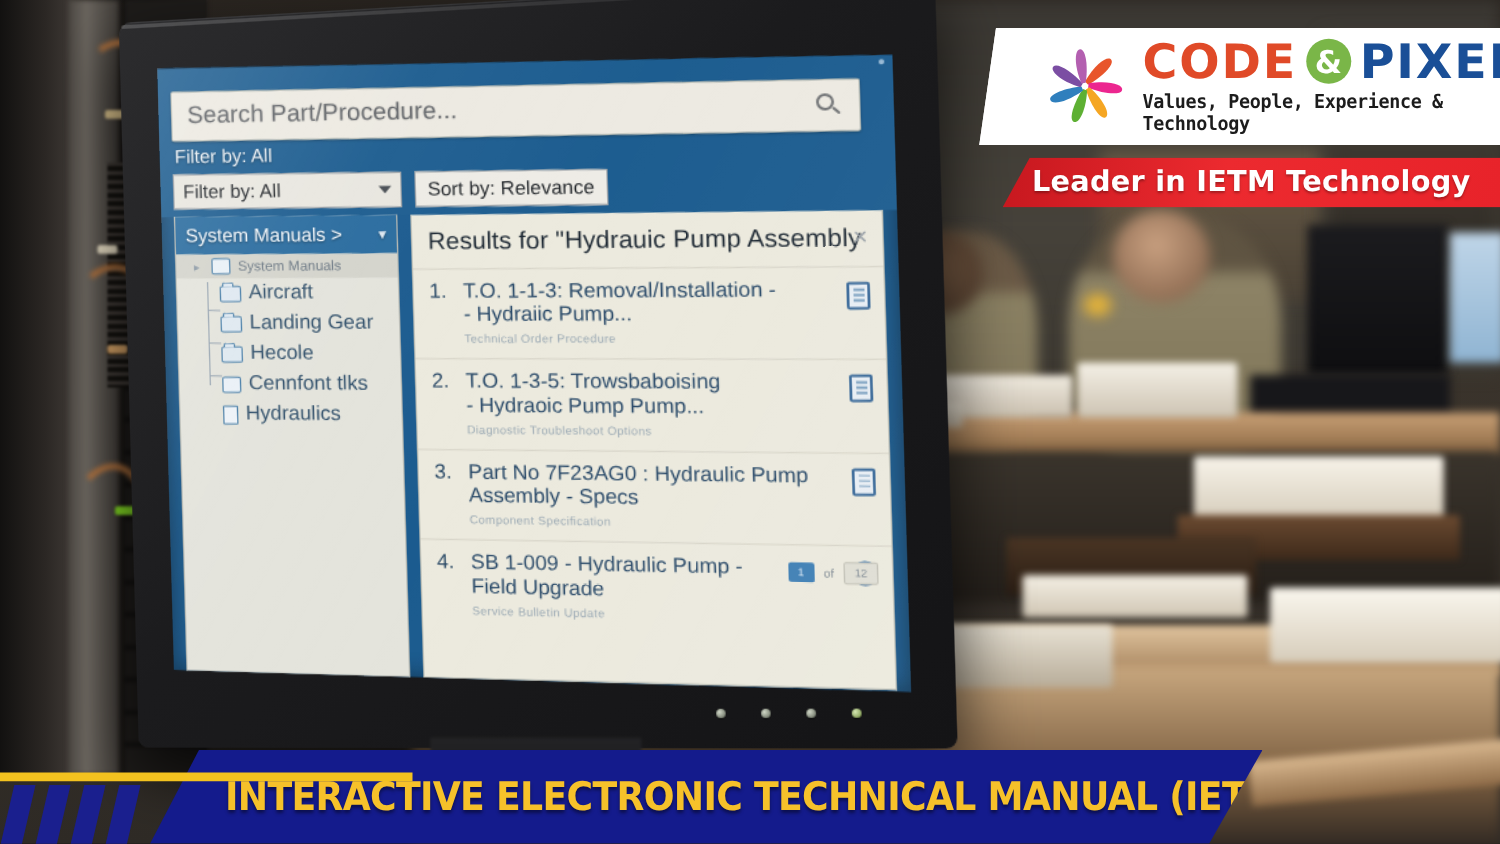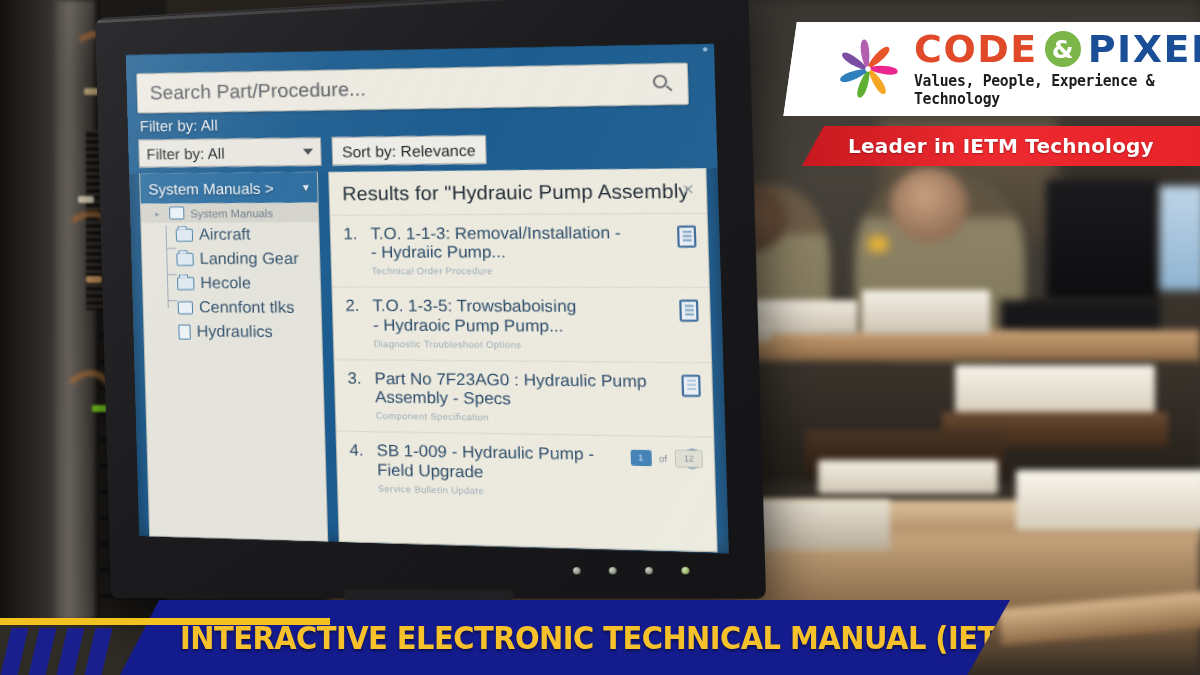--- a/index.html
+++ b/index.html
@@ -309,21 +309,21 @@
 
   
   .ribbon {
     position:absolute; left:802px; top:126px; width:398px; height:40px;
     background:linear-gradient(95deg,#c7181f 0%, #ec2a2f 45%, #e8232a 100%);
     clip-path: polygon(5.5% 0, 100% 0, 100% 100%, 0% 100%);
     display:flex; align-items:center; justify-content:center;
     box-shadow:0 3px 9px rgba(0,0,0,.4);
   }
   .ribbon span {
-    color:#fff; font-size:20px; font-weight:bold; letter-spacing:.2px;
+    color:#fff; font-size:23px; font-weight:bold; letter-spacing:.2px;
     font-family:"DejaVu Sans", sans-serif;
     text-shadow:0 1px 2px rgba(0,0,0,.3);
   }
 
   
   .bottom-band {
     position:absolute; left:120px; top:600px; width:890px; height:75px;
     background:#141b8c;
     clip-path: polygon(4.4% 0, 100% 0, 95.2% 100%, 0% 100%);
     display:flex; align-items:center; justify-content:flex-start;

